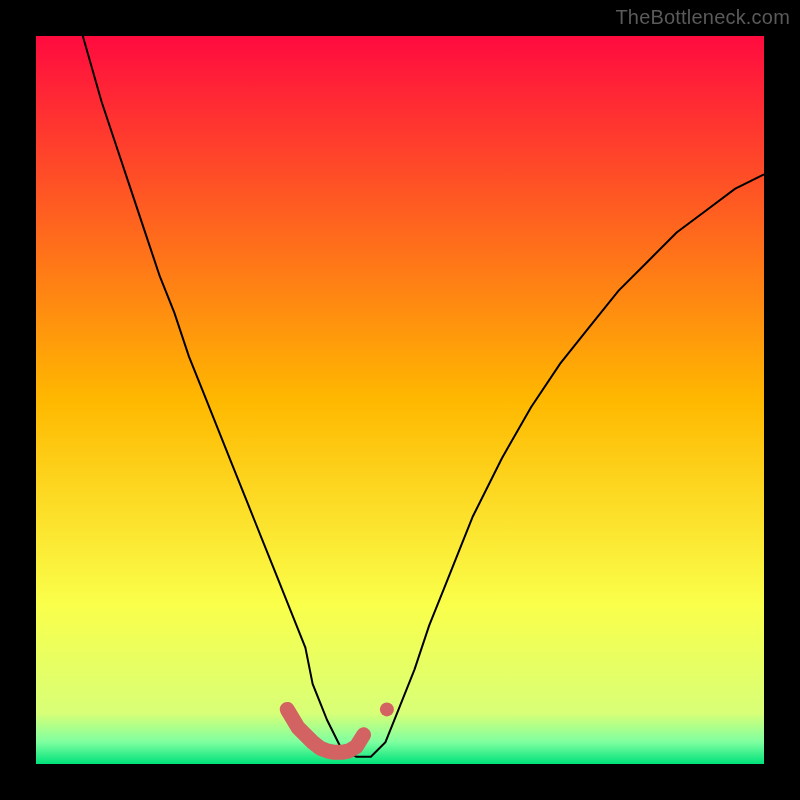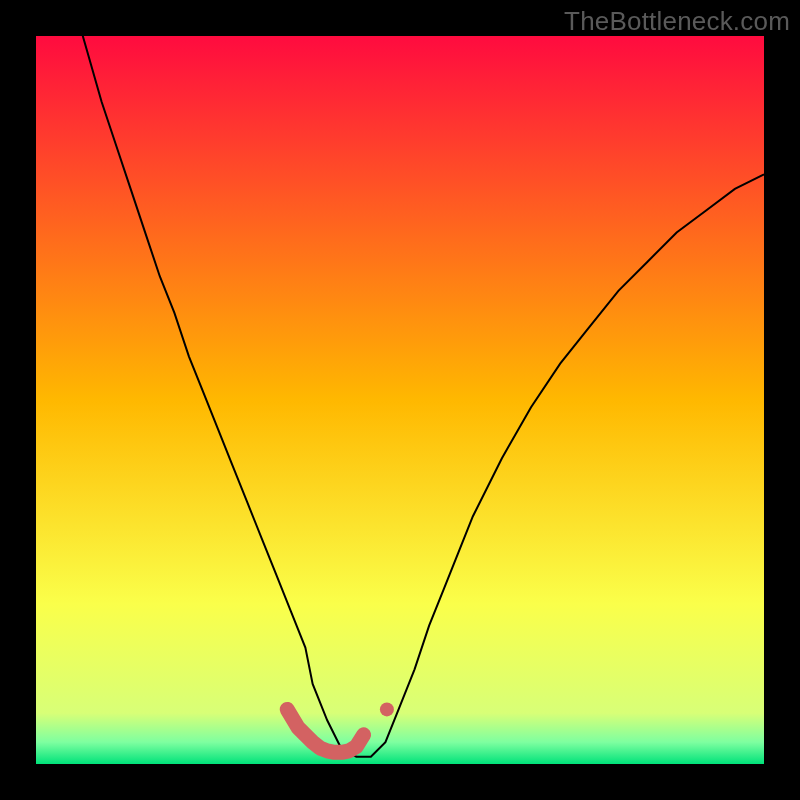--- a/index.html
+++ b/index.html
@@ -17,21 +17,21 @@
     left: 0;
     width: 800px;
     height: 800px;
     background: #000;
   }
   .watermark {
     position: absolute;
     top: 6px;
     right: 10px;
     color: #5a5a5a;
-    font-size: 26px;
+    font-size: 20px;
     letter-spacing: 0.2px;
     font-weight: 500;
   }
   .plot {
     position: absolute;
     display: block;
   }
 </style>
 </head>
 <body>

